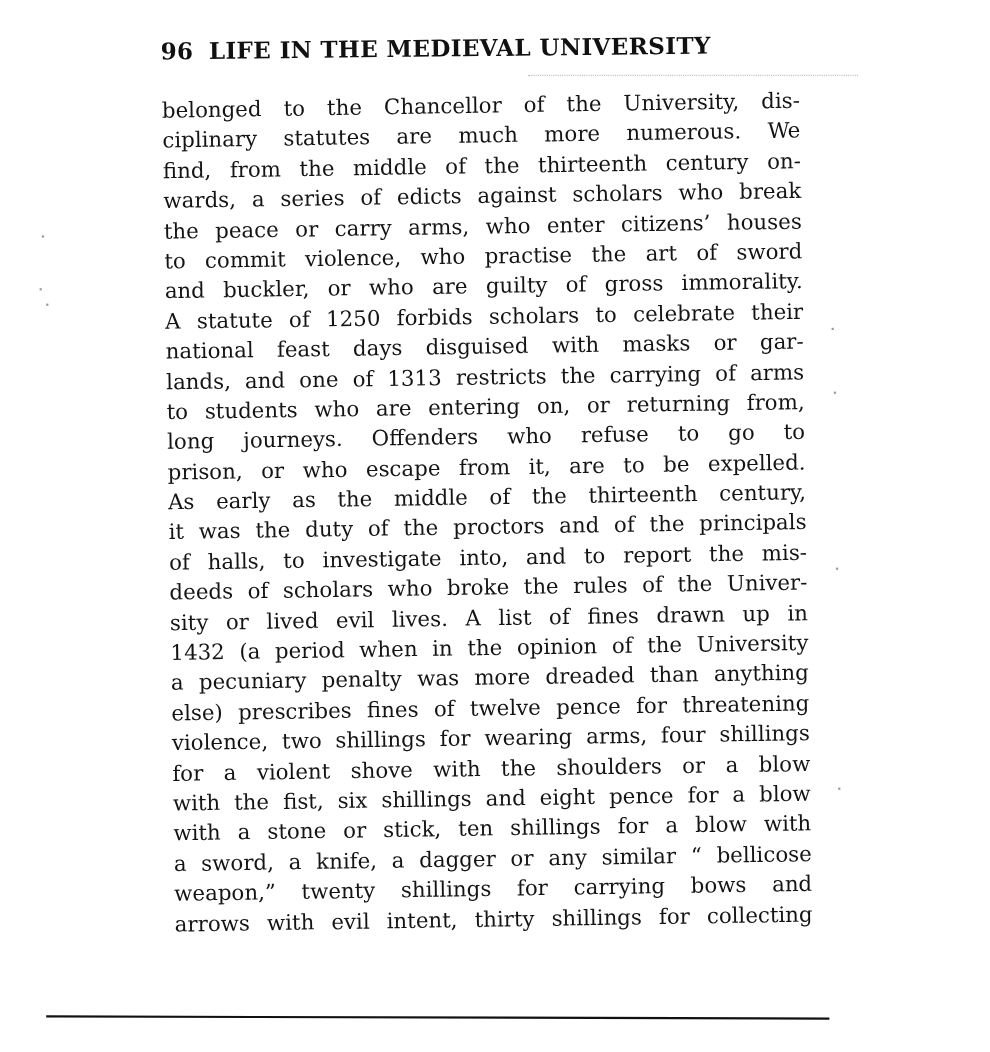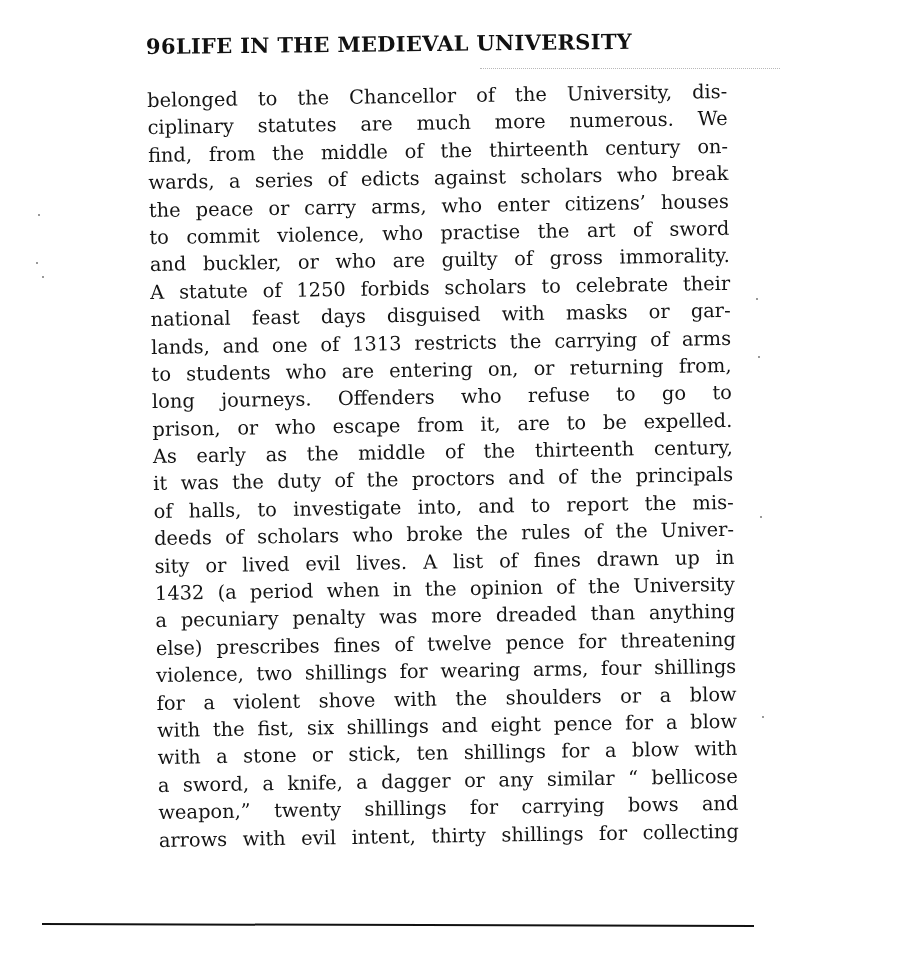--- a/index.html
+++ b/index.html
@@ -4,21 +4,21 @@
 <style>
   html, body { margin: 0; padding: 0; background: #ffffff; }
   body { width: 900px; height: 956px; position: relative; overflow: hidden; }
   .page { position: absolute; left: 0; top: 0; width: 900px; height: 956px; background: #ffffff; }
   .header {
     position: absolute; left: 146px; top: 34px; width: 560px;
     font-family: "DejaVu Serif", serif; font-weight: bold; font-size: 21px;
     color: #111; white-space: nowrap; letter-spacing: 0.3px;
     transform: rotate(-0.6deg); transform-origin: left center;
   }
-  .header .pnum { }
+  .header .pnum { margin-right: 14px; }
   .header-dots {
     position: absolute; left: 480px; top: 68px; width: 300px; height: 0;
     border-top: 1px dotted #b8b8b8;
   }
   .body-text {
     position: absolute; left: 147px; top: 87px; width: 580px;
     font-family: "DejaVu Serif", serif; font-size: 19.4px; color: #141414;
     transform: rotate(-0.9deg); transform-origin: left top;
   }
   .line {

